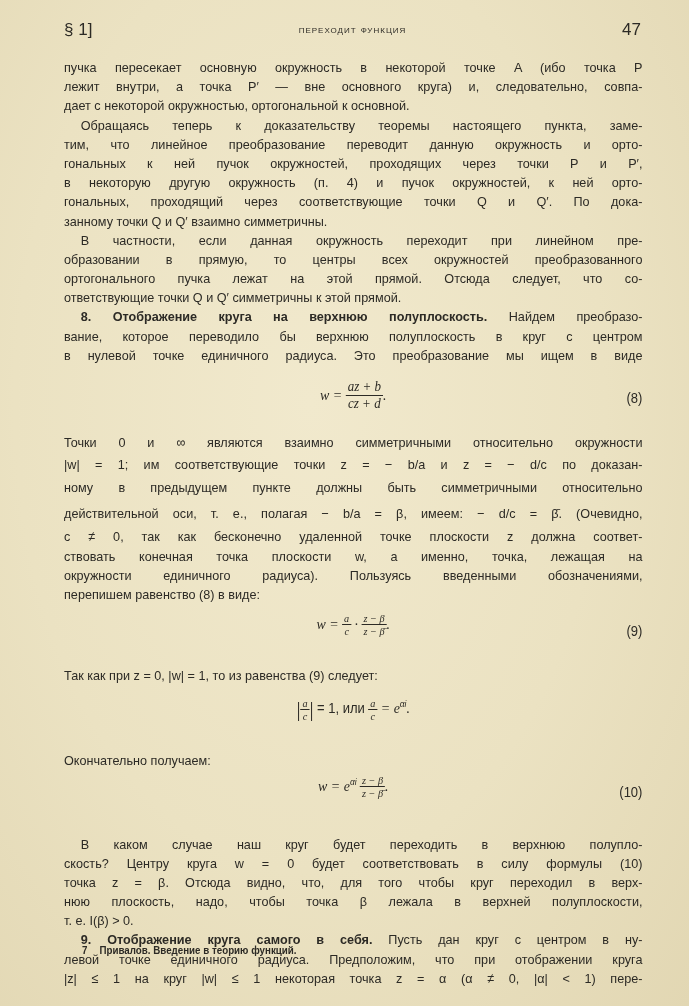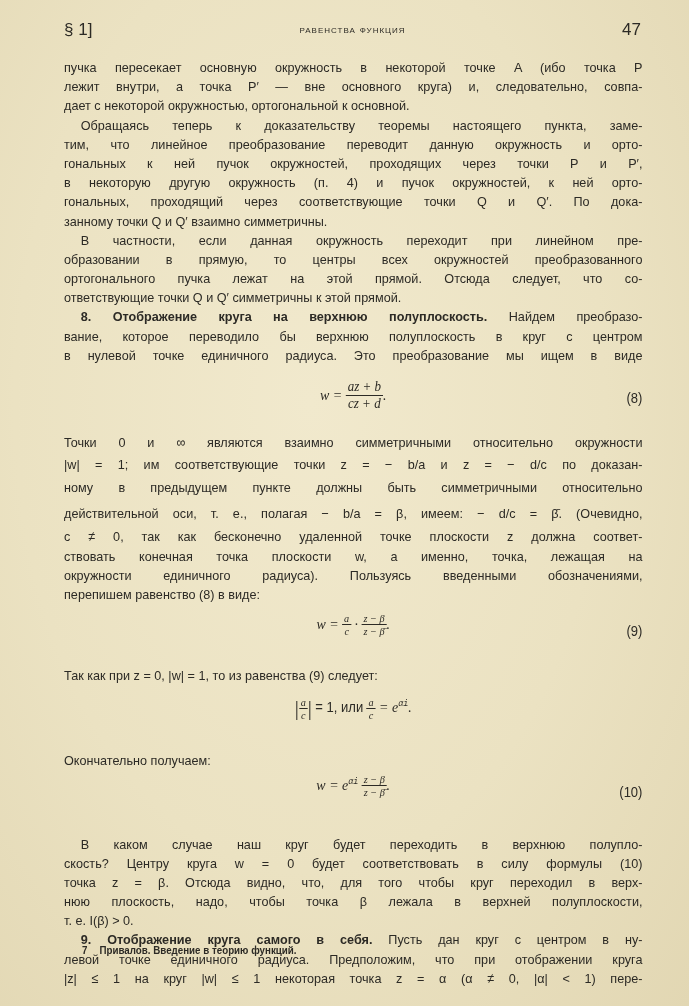--- a/index.html
+++ b/index.html
@@ -14,41 +14,41 @@
   .page { position: absolute; left: 0; top: 0; width: 689px; height: 1006px; }
   .header { position: absolute; top: 20px; left: 64px; right: 48px; height: 22px; font-size: 17px; }
   .hdr-sec { position: absolute; left: 0; top: 0; }
   .hdr-title { position: absolute; left: 0; right: 0; text-align: center; top: 3px; font-size: 11px; letter-spacing: 1px; font-variant: small-caps; }
   .hdr-page { position: absolute; right: 0; top: 0; }
   .body { position: absolute; top: 58px; left: 64px; width: 578px; font-size: 13.6px; line-height: 19.2px; transform: scaleX(0.93); transform-origin: left top; width: 622px; }
   .line { white-space: nowrap; text-align: justify; text-align-last: justify; height: 19.2px; }
   .line.last { text-align-last: left; }
   .indent { padding-left: 18px; }
   .bold { font-weight: bold; }
-  i, .m { font-family: Liberation Mono, monospace; font-style: italic; font-size: 15px; }
+  i, .m { font-family: Liberation Sans, sans-serif; font-style: italic; font-size: 15px; }
   .eq { position: relative; height: 40px; margin: 8px 0; text-align: center; white-space: nowrap; }
   .eq .num { position: absolute; right: 0; top: 10px; font-family: "Liberation Sans", sans-serif; font-style: normal; font-size: 14px; }
   .frac { display: inline-block; vertical-align: middle; text-align: center; font-family: "Liberation Serif", serif; font-style: italic; font-size: 14px; line-height: 16px; }
   .frac .n { display: block; border-bottom: 1px solid #2c2a25; padding: 0 2px; }
   .frac .d { display: block; padding: 0 2px; }
   .frac.small { font-size: 11px; line-height: 12px; }
   .eqtxt { font-family: "Liberation Serif", serif; font-style: italic; font-size: 15px; vertical-align: middle; }
   .abs { font-style: normal; font-size: 22px; vertical-align: middle; font-family: "Liberation Serif", serif; }
   .footer { position: absolute; left: 82px; top: 944px; font-size: 10.5px; font-weight: bold; transform: scaleX(0.93); transform-origin: left top; }
   .footer .sig { margin-right: 10px; }
   .sup { font-size: 9px; vertical-align: super; }
 </style>
 </head>
 <body>
 
 <div class="page">
 
   <div class="header">
     <span class="hdr-sec">§ 1]</span>
-    <span class="hdr-title">равенства функция</span>
+    <span class="hdr-title">переходит функция</span>
     <span class="hdr-page">47</span>
   </div>
 
   <div class="body">
 
     <div>
       <div class="line">пучка пересекает основную окружность в некоторой точке A (ибо точка P</div>
       <div class="line">лежит внутри, а точка P′ — вне основного круга) и, следовательно, совпа-</div>
       <div class="line last">дает с некоторой окружностью, ортогональной к основной.</div>
     </div>

